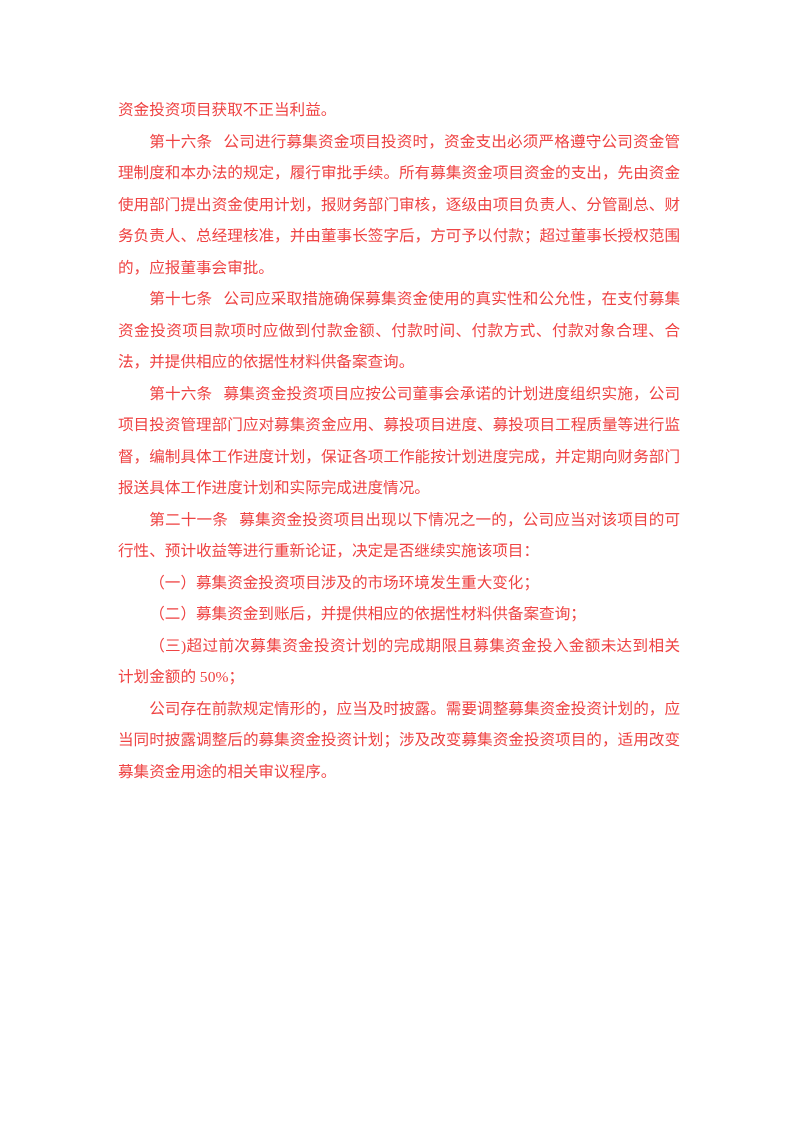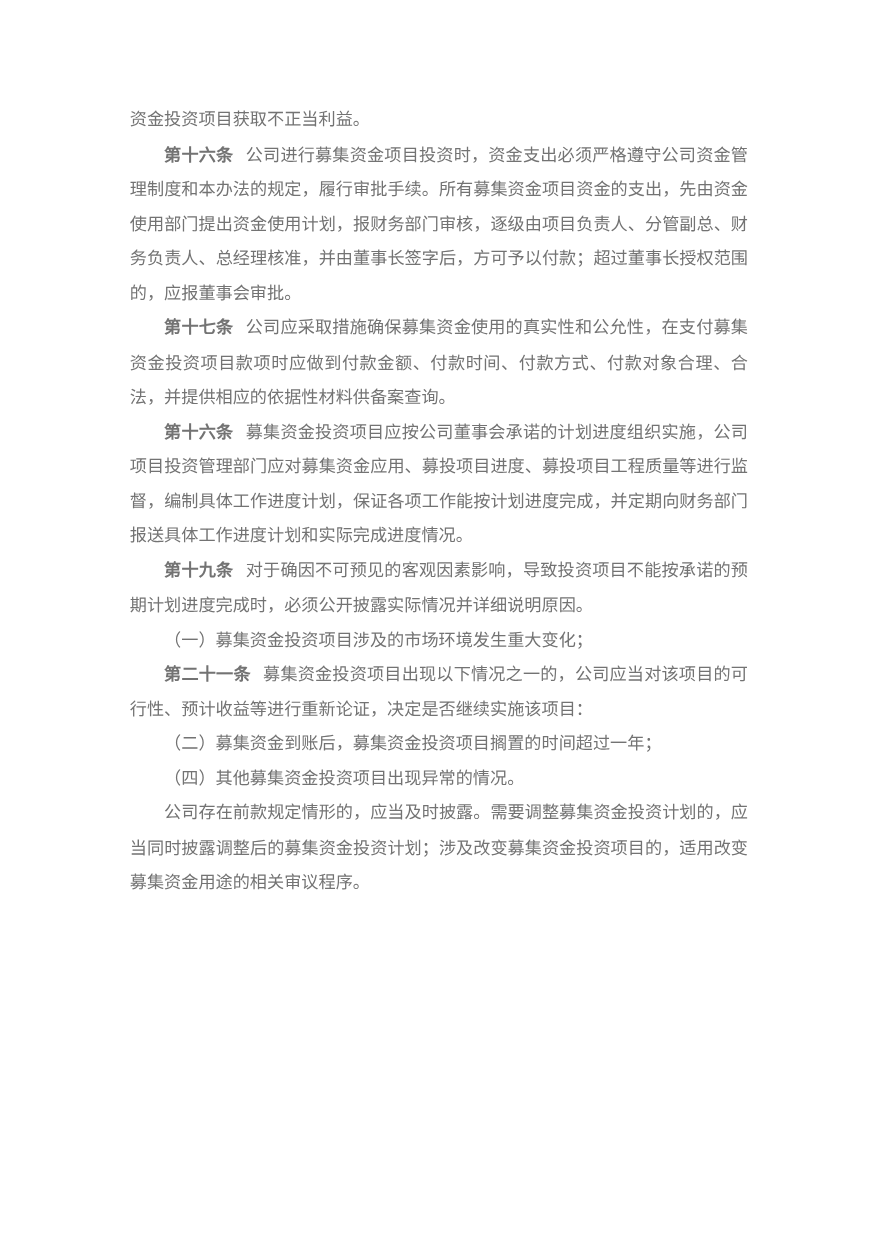--- a/index.html
+++ b/index.html
@@ -14,33 +14,33 @@
   }
   .page {
     box-sizing: border-box;
     width: 794px;
     height: 1122px;
     background: #ffffff;
     padding: 94px 114px 0 118px;
     font-family: "Liberation Serif", "DejaVu Serif", serif;
     font-size: 15.6px;
     line-height: 31.5px;
-    color: #737373;
+    color: #ef4444;
     text-align: justify;
   }
   .para {
     margin: 0;
     padding: 0;
     text-indent: 2em;
   }
   .para.continuation {
     text-indent: 0;
   }
   .artnum {
-    font-weight: bold;
+    font-weight: normal;
     margin-right: 0.72em;
     margin-top: 32px;
   }
   .artnum:empty {
     display: none;
     margin: 0;
   }
 </style>
 </head>
 <body>
@@ -48,27 +48,26 @@
 <div class="page">
 
   <p class="para continuation"><span>资金投资项目获取不正当利益。</span></p>
 
   <p class="para"><b class="artnum">第十六条</b><span>公司进行募集资金项目投资时，资金支出必须严格遵守公司资金管理制度和本办法的规定，履行审批手续。所有募集资金项目资金的支出，先由资金使用部门提出资金使用计划，报财务部门审核，逐级由项目负责人、分管副总、财务负责人、总经理核准，并由董事长签字后，方可予以付款；超过董事长授权范围的，应报董事会审批。</span></p>
 
   <p class="para"><b class="artnum">第十七条</b><span>公司应采取措施确保募集资金使用的真实性和公允性，在支付募集资金投资项目款项时应做到付款金额、付款时间、付款方式、付款对象合理、合法，并提供相应的依据性材料供备案查询。</span></p>
 
   <p class="para"><b class="artnum">第十六条</b><span>募集资金投资项目应按公司董事会承诺的计划进度组织实施，公司项目投资管理部门应对募集资金应用、募投项目进度、募投项目工程质量等进行监督，编制具体工作进度计划，保证各项工作能按计划进度完成，并定期向财务部门报送具体工作进度计划和实际完成进度情况。</span></p>
 
-  <p class="para"><b class="artnum">第十九条</b><span>对于确因不可预见的客观因素影响，导致投资项目不能按承诺的预期计划进度完成时，必须公开披露实际情况并详细说明原因。</span></p>
 
+
+  <p class="para"><b class="artnum">第二十一条</b><span>募集资金投资项目出现以下情况之一的，公司应当对该项目的可行性、预计收益等进行重新论证，决定是否继续实施该项目：</span></p>
 
   <p class="para"><span>（一）募集资金投资项目涉及的市场环境发生重大变化；</span></p>
 
-  <p class="para"><b class="artnum">第二十一条</b><span>募集资金投资项目出现以下情况之一的，公司应当对该项目的可行性、预计收益等进行重新论证，决定是否继续实施该项目：</span></p>
+  <p class="para"><span>（二）募集资金到账后，并提供相应的依据性材料供备案查询；</span></p>
 
-  <p class="para"><span>（二）募集资金到账后，募集资金投资项目搁置的时间超过一年；</span></p>
+  <p class="para"><span>（三)超过前次募集资金投资计划的完成期限且募集资金投入金额未达到相关计划金额的 50%；</span></p>
 
-
-  <p class="para"><span>（四）其他募集资金投资项目出现异常的情况。</span></p>
 
   <p class="para"><span>公司存在前款规定情形的，应当及时披露。需要调整募集资金投资计划的，应当同时披露调整后的募集资金投资计划；涉及改变募集资金投资项目的，适用改变募集资金用途的相关审议程序。</span></p>
 
 </div>
 
 </body></html>

